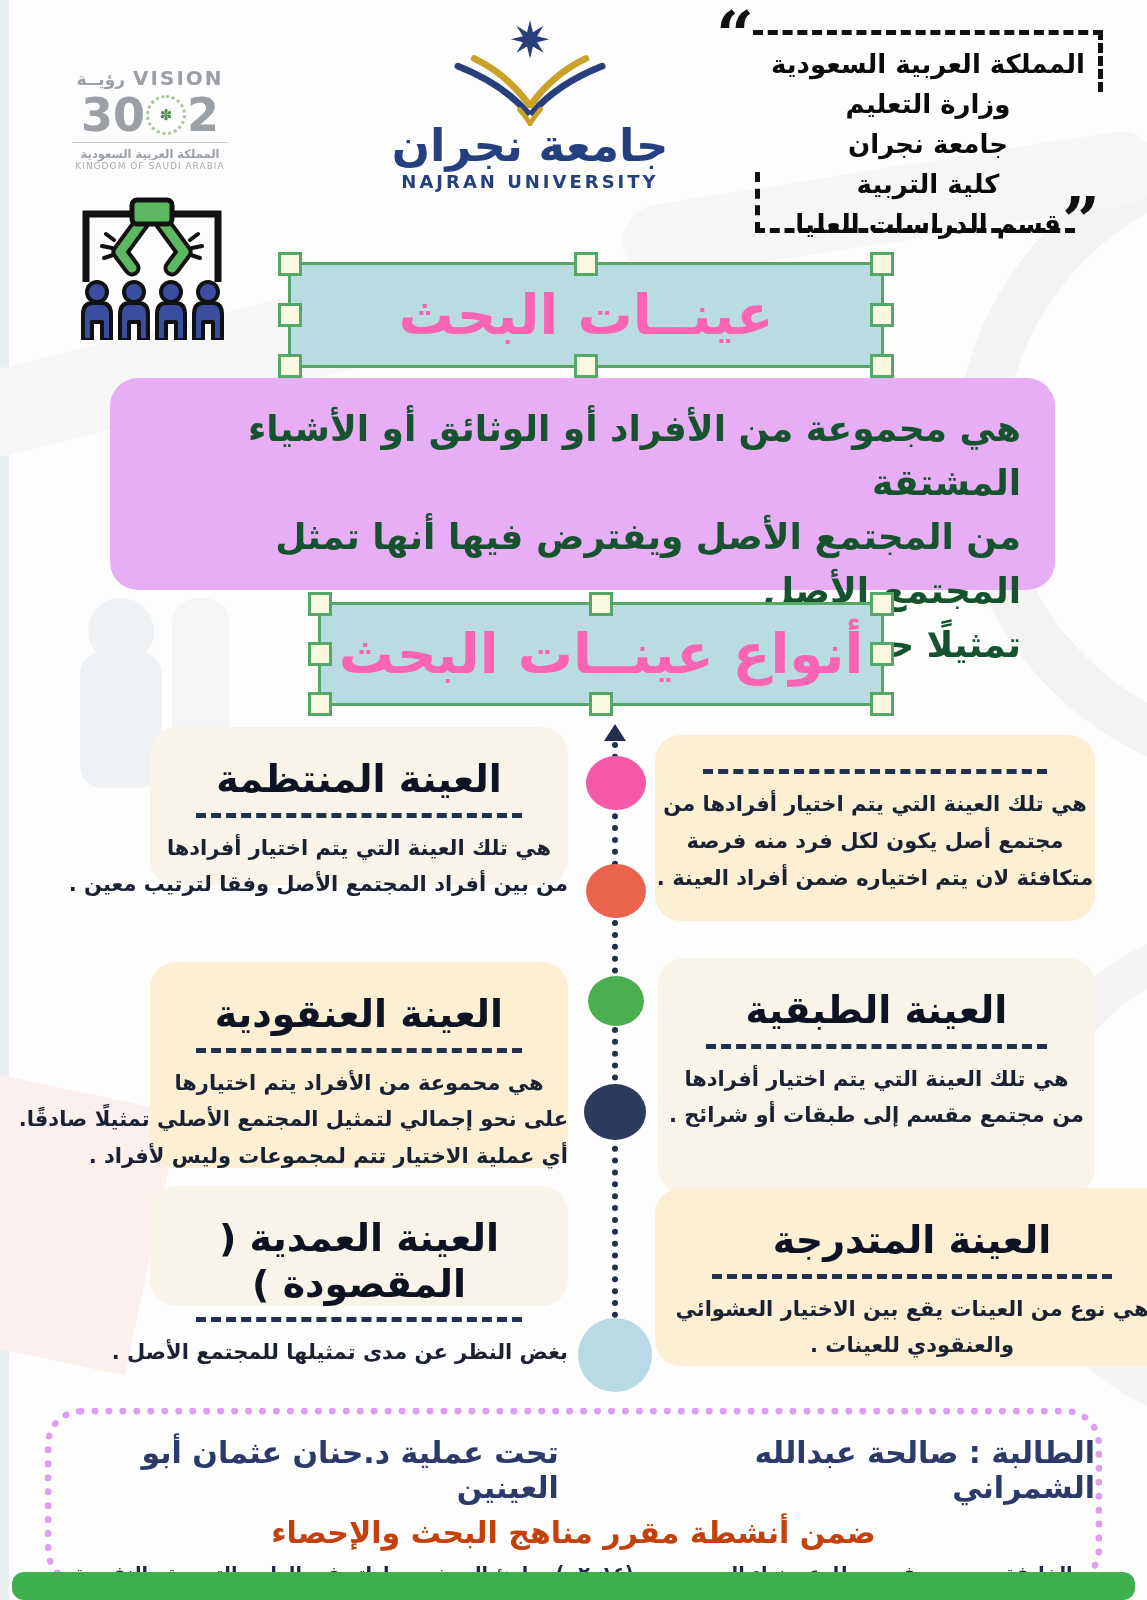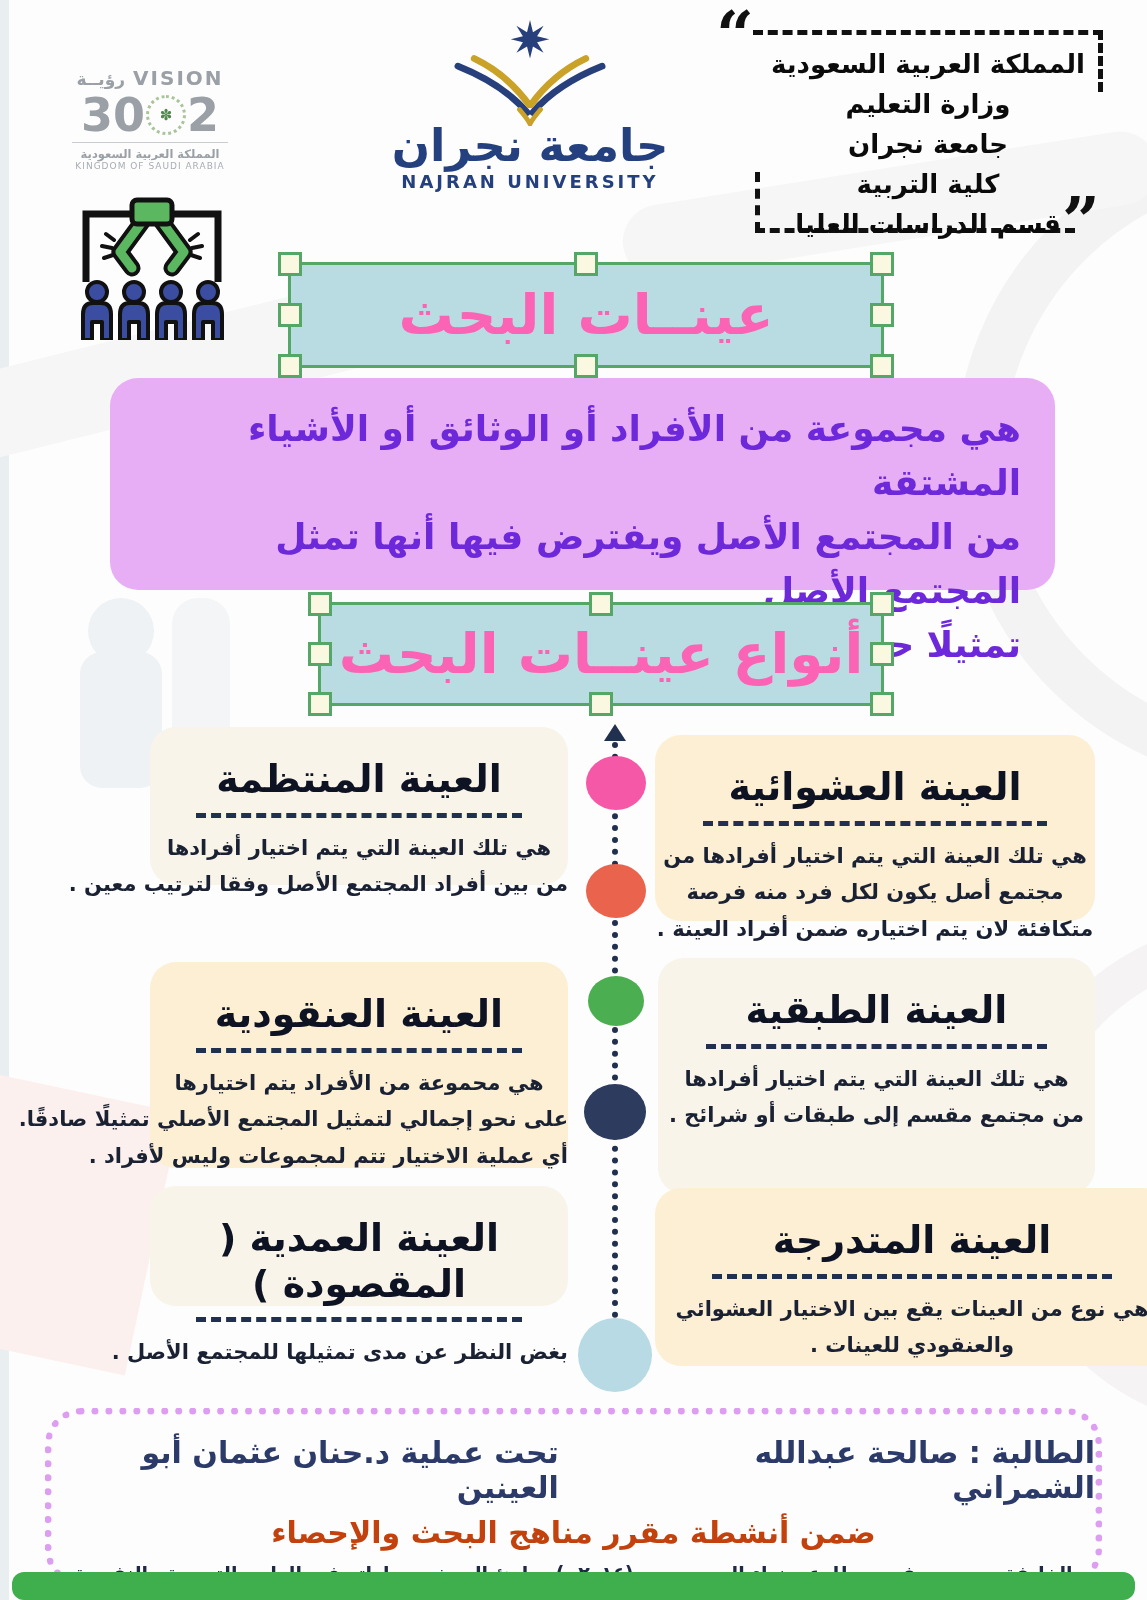--- a/index.html
+++ b/index.html
@@ -57,21 +57,21 @@
   .banner .btxt{width:100%;height:100%;display:flex;align-items:center;justify-content:center;
     font-size:55px;font-weight:bold;color:#fb63b4;}
   .hdl{position:absolute;width:18px;height:18px;background:#faf8e0;border:3px solid #54a766;}
   .hdl.tl{left:-13px;top:-13px;} .hdl.tc{left:50%;transform:translateX(-50%);top:-13px;} .hdl.tr{right:-13px;top:-13px;}
   .hdl.ml{left:-13px;top:50%;transform:translateY(-50%);} .hdl.mr{right:-13px;top:50%;transform:translateY(-50%);}
   .hdl.bl{left:-13px;bottom:-13px;} .hdl.bc{left:50%;transform:translateX(-50%);bottom:-13px;} .hdl.br{right:-13px;bottom:-13px;}
 
   
   .defbox{position:absolute;left:110px;top:378px;width:945px;height:212px;background:#e8aef5;border-radius:28px;
     padding:24px 34px 0 20px;box-sizing:border-box;text-align:right;}
-  .defbox div{font-size:36px;font-weight:bold;color:#6d28d9;line-height:1.5;}
+  .defbox div{font-size:36px;font-weight:bold;color:#14532d;line-height:1.5;}
 
   
   .tl-line{position:absolute;left:612px;top:742px;height:612px;width:0;border-left:6px dotted #22304f;}
   .tl-arrow{position:absolute;left:604px;top:724px;width:0;height:0;
     border-left:11px solid transparent;border-right:11px solid transparent;border-bottom:17px solid #22304f;}
   .tl-dot{position:absolute;border-radius:50%;}
   .d0{left:586px;top:756px;width:60px;height:54px;}
   .d1{left:586px;top:864px;width:60px;height:54px;}
   .d2{left:588px;top:976px;width:56px;height:50px;}
   .d3{left:584px;top:1084px;width:62px;height:56px;}
@@ -216,21 +216,20 @@
 
   <div class="tl-arrow"></div>
   <div class="tl-line"></div>
   <div class="tl-dot d0" style="background: rgb(245, 88, 167);"></div>
   <div class="tl-dot d1" style="background: rgb(233, 99, 77);"></div>
   <div class="tl-dot d2" style="background: rgb(75, 174, 80);"></div>
   <div class="tl-dot d3" style="background: rgb(45, 59, 94);"></div>
   <div class="tl-dot d4" style="background: rgb(183, 218, 228);"></div>
 
   <div class="card cream c-random">
-    <h2>العينة العشوائية</h2>
     <div class="dash-sep"></div>
     <div class="bline">هي تلك العينة التي يتم اختيار أفرادها من</div>
     <div class="bline">مجتمع أصل يكون لكل فرد منه فرصة</div>
     <div class="bline">متكافئة لان يتم اختياره ضمن أفراد العينة .</div>
   </div>
 
   <div class="card light c-systematic">
     <h2>العينة المنتظمة</h2>
     <div class="dash-sep"></div>
     <div class="bline">هي تلك العينة التي يتم اختيار أفرادها</div>

